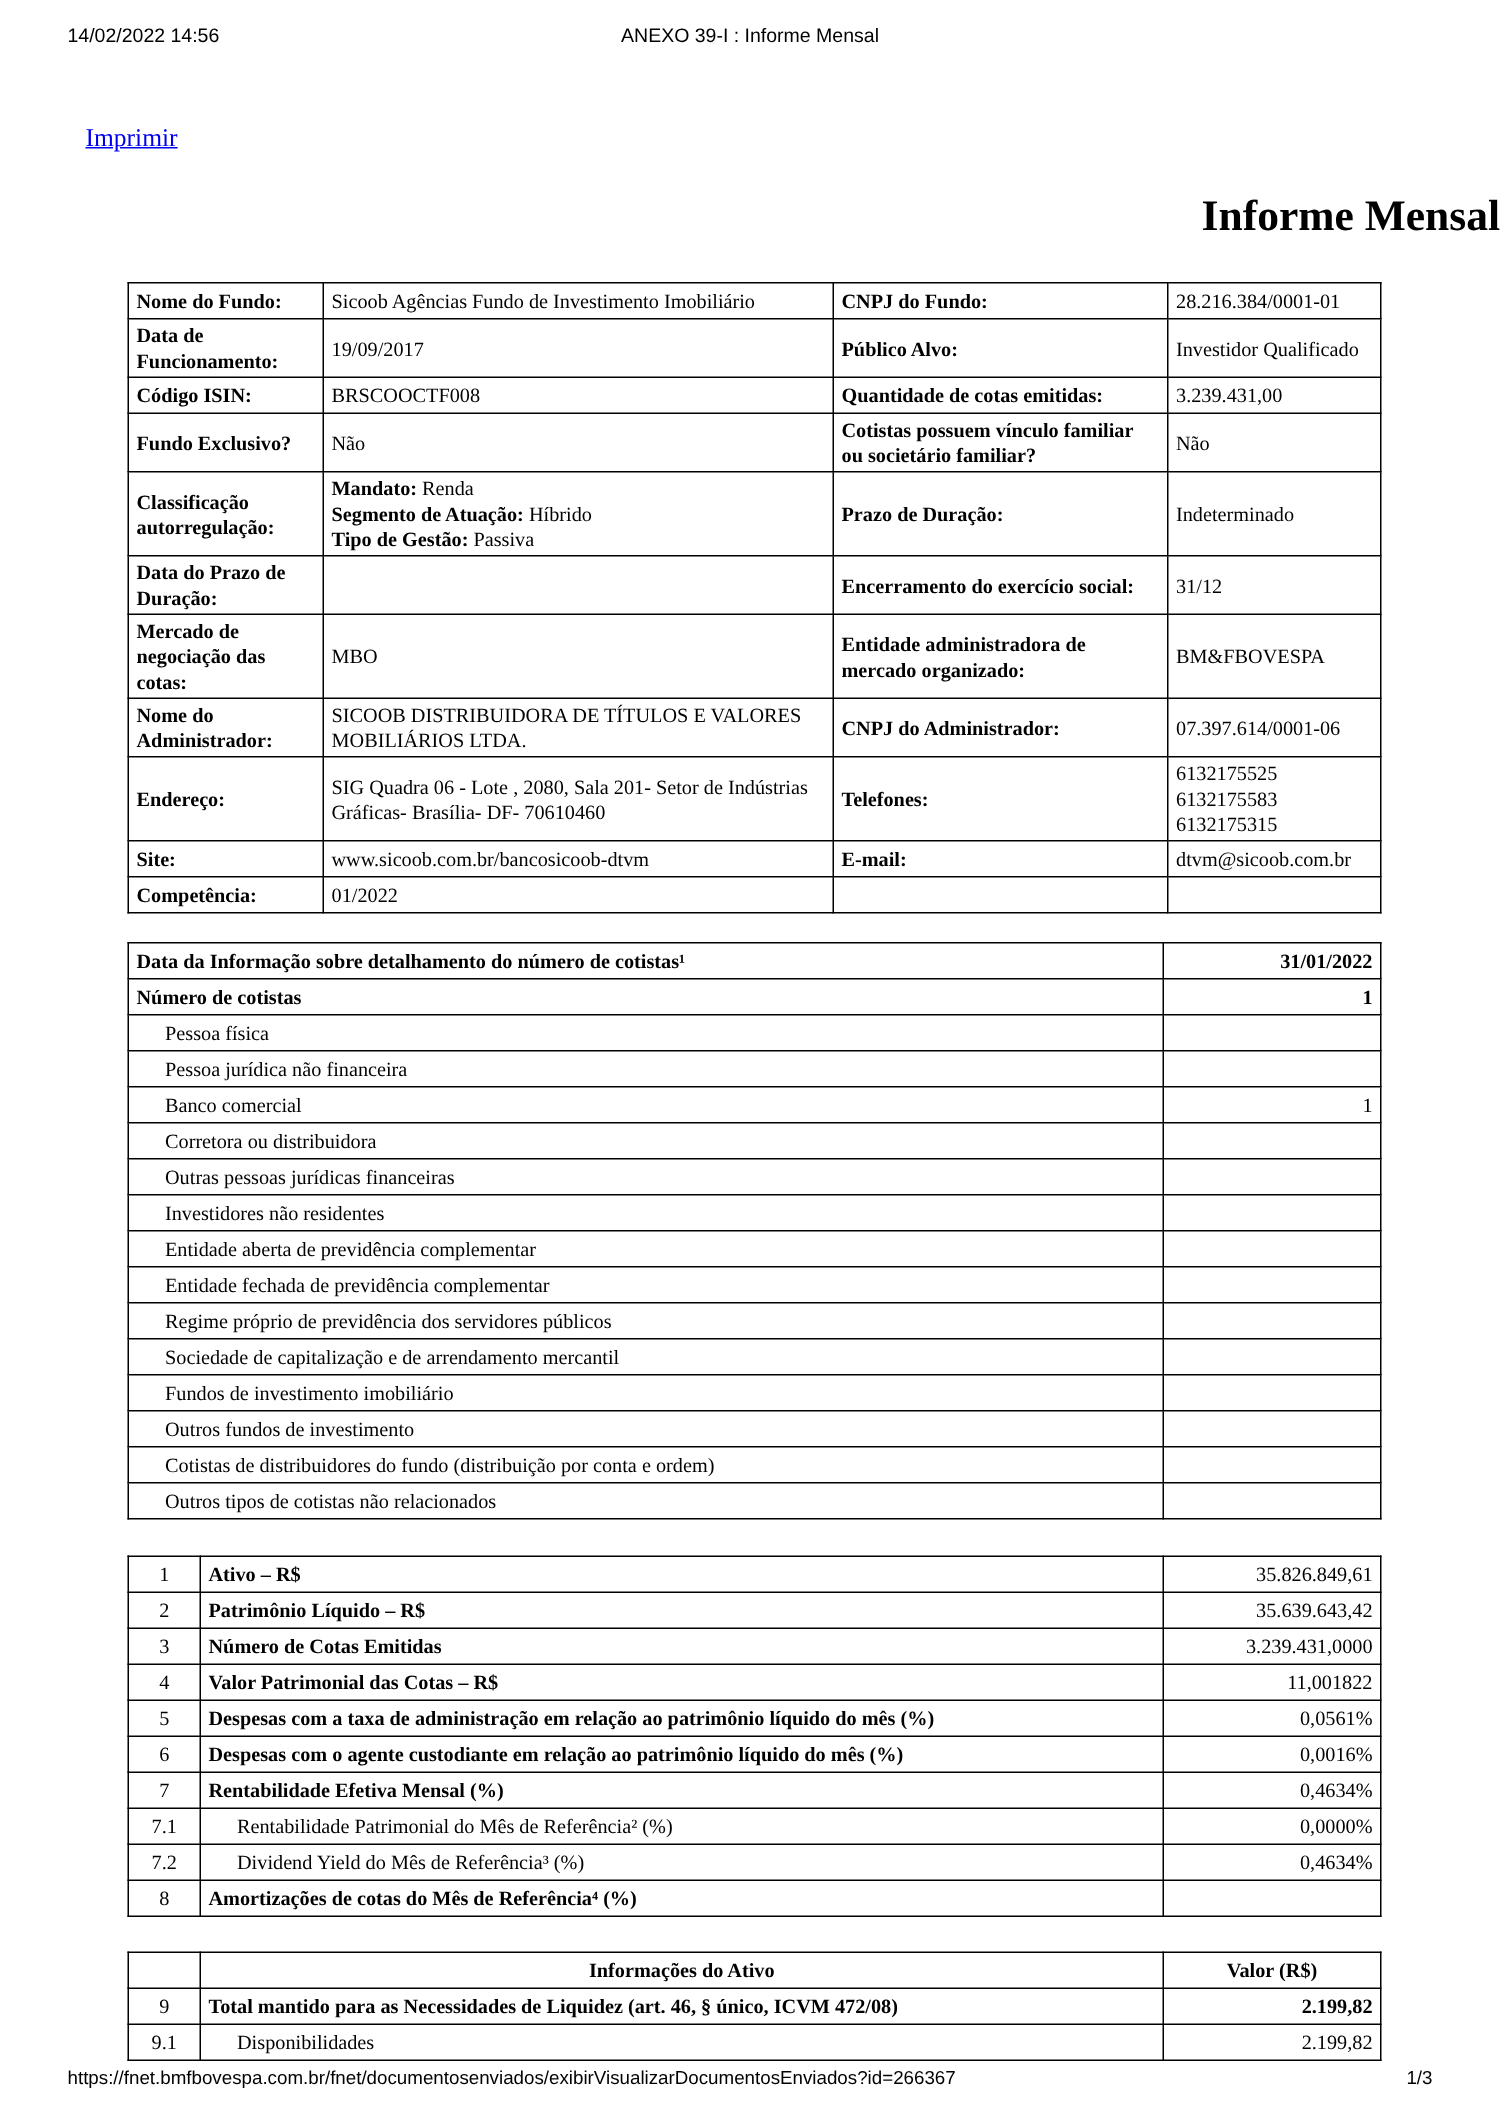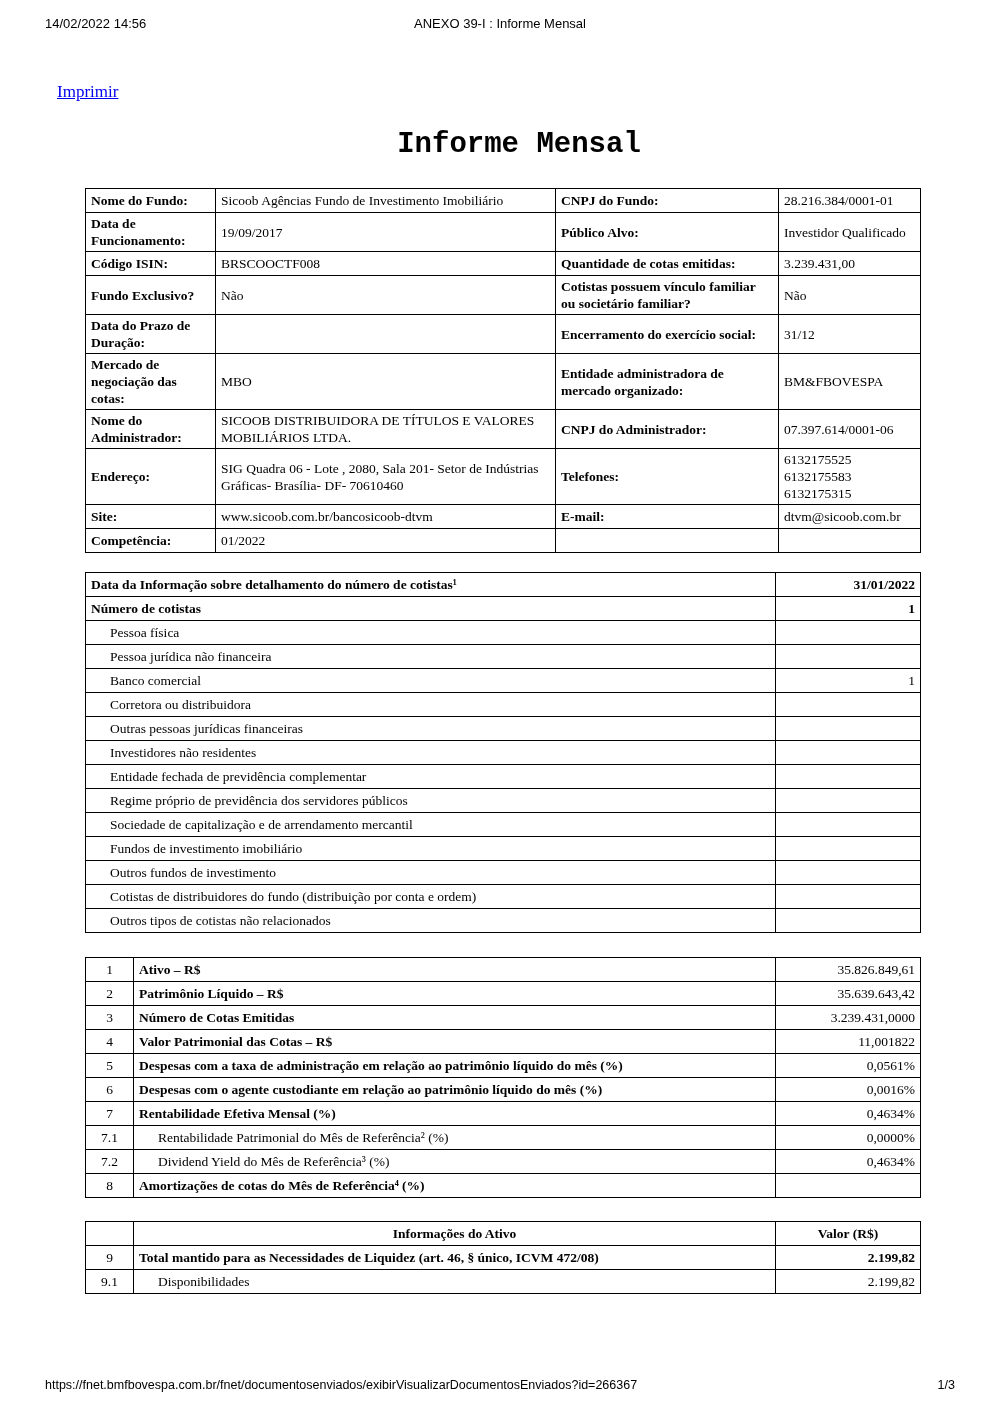--- a/index.html
+++ b/index.html
@@ -41,25 +41,25 @@
   
   .imprimir-row { padding: 82px 0 0 57px; }
   a.imprimir {
     color: #0000EE;
     font-size: 17px;
     text-decoration: underline;
     font-family: "Liberation Serif", serif;
     cursor: pointer;
   }
   h1.page-title {
-    text-align: center;
+    text-align: right;
     font-size: 29px;
     font-weight: bold;
     margin: 26px 0 0 0;
-    font-family: Liberation Mono, monospace;
+    font-family: Liberation Serif, serif;
     padding-left: 38px;
   }
 
   .tables { margin-left: 85px; width: 835px; }
   table {
     border-collapse: collapse;
     width: 835px;
     table-layout: fixed;
   }
   #fund-table     { margin-top: 27px; }
@@ -124,20 +124,30 @@
           <td class="lbl">Quantidade de cotas emitidas:</td>
           <td>3.239.431,00</td>
         </tr>
         <tr>
           <td class="lbl">Fundo Exclusivo?</td>
           <td>Não</td>
           <td class="lbl">Cotistas possuem vínculo familiar ou societário familiar?</td>
           <td>Não</td>
         </tr>
         <tr>
+          <td class="lbl">Classificação autorregulação:</td>
+          <td>
+            <div><b>Mandato:</b> Renda</div>
+            <div><b>Segmento de Atuação:</b> Híbrido</div>
+            <div><b>Tipo de Gestão:</b> Passiva</div>
+          </td>
+          <td class="lbl">Prazo de Duração:</td>
+          <td>Indeterminado</td>
+        </tr>
+        <tr>
           <td class="lbl">Data do Prazo de Duração:</td>
           <td></td>
           <td class="lbl">Encerramento do exercício social:</td>
           <td>31/12</td>
         </tr>
         <tr>
           <td class="lbl">Mercado de negociação das cotas:</td>
           <td>MBO</td>
           <td class="lbl">Entidade administradora de mercado organizado:</td>
           <td>BM&amp;FBOVESPA</td>
@@ -205,20 +215,24 @@
         </tr>
         <tr>
           <td class="indent">Outras pessoas jurídicas financeiras</td>
           <td class="num"></td>
         </tr>
         <tr>
           <td class="indent">Investidores não residentes</td>
           <td class="num"></td>
         </tr>
         <tr>
+          <td class="indent">Entidade aberta de previdência complementar</td>
+          <td class="num"></td>
+        </tr>
+        <tr>
           <td class="indent">Entidade fechada de previdência complementar</td>
           <td class="num"></td>
         </tr>
         <tr>
           <td class="indent">Regime próprio de previdência dos servidores públicos</td>
           <td class="num"></td>
         </tr>
         <tr>
           <td class="indent">Sociedade de capitalização e de arrendamento mercantil</td>
           <td class="num"></td>

